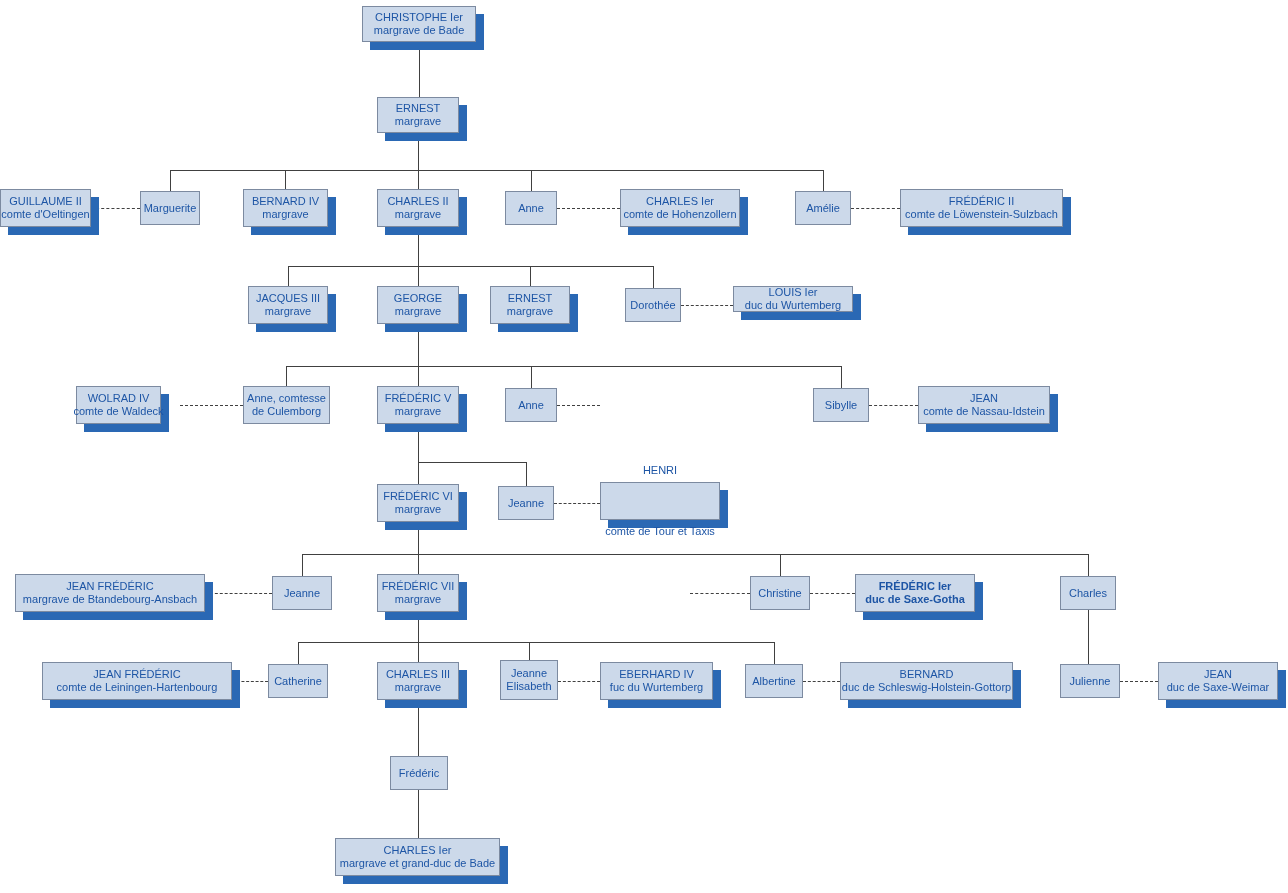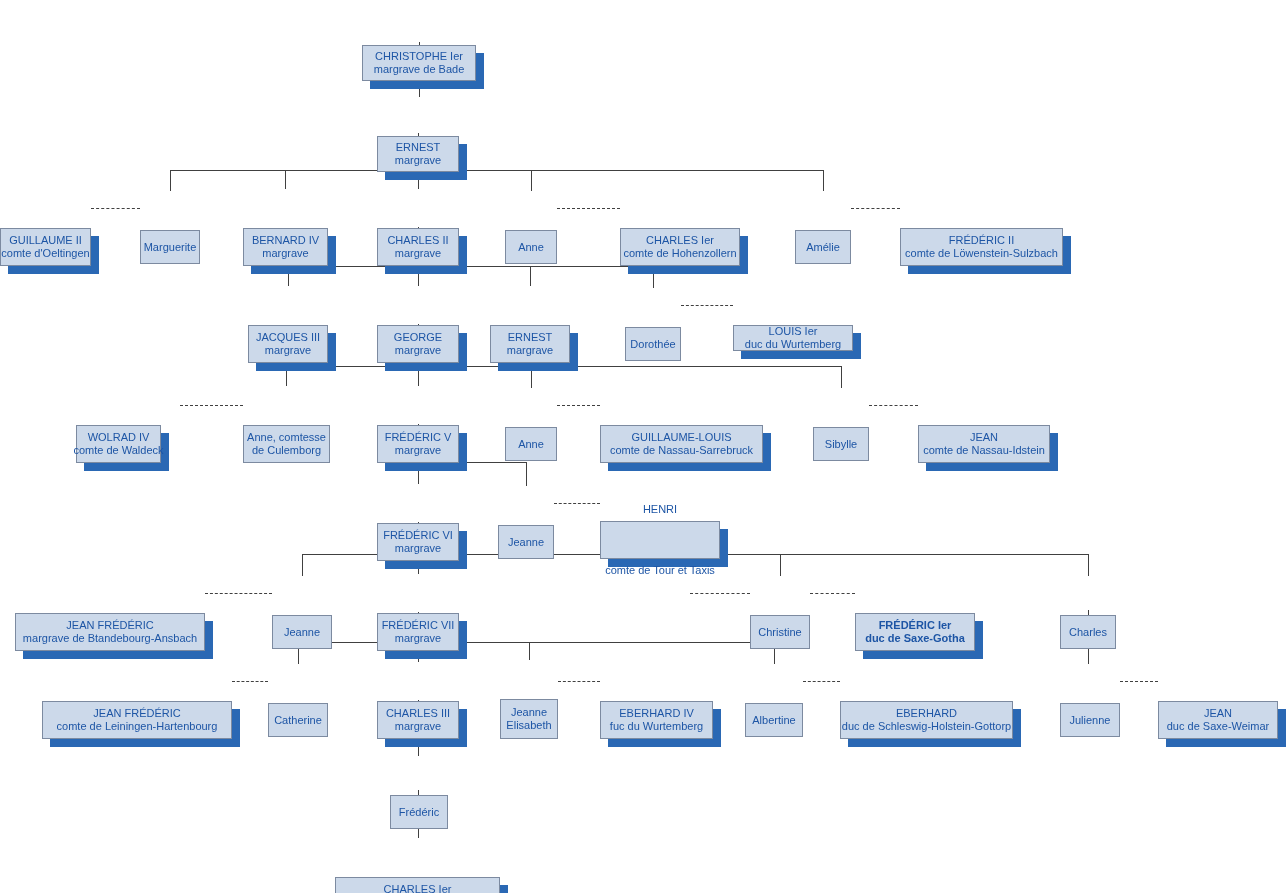--- a/index.html
+++ b/index.html
@@ -19,21 +19,20 @@
     box-sizing:border-box;
     background:var(--fill,#ccd9ea);
     border:1px solid var(--bord,#7c8aa0);
     color:var(--txt,#1d55a5);
     display:flex;flex-direction:column;
     align-items:center;justify-content:center;
     text-align:center;
     font-size:11px;line-height:13px;
     z-index:2;
     padding:1px 2px;
-    margin-top:39px;
   }
   .node.shadow{
     box-shadow:8px 8px 0 var(--shad,#2a68b4);
   }
   .nline{white-space:nowrap;}
   .edge{position:absolute;z-index:1;}
   .edge.h{height:0;border-top:1px solid var(--line,#404040);}
   .edge.v{width:0;border-left:1px solid var(--line,#404040);}
   .edge.dashed.h{border-top-style:dashed;}
 </style>
@@ -158,24 +157,20 @@
       <div class="nline">Anne, comtesse</div>
       <div class="nline">de Culemborg</div>
     </div>
     <div class="node shadow" style="left: 377px; top: 386px; width: 82px; height: 38px;">
       <div class="nline">FRÉDÉRIC V</div>
       <div class="nline">margrave</div>
     </div>
     <div class="node" style="left: 505px; top: 388px; width: 52px; height: 34px;">
       <div class="nline">Anne</div>
     </div>
-    <div class="node shadow" style="left: 600px; top: 386px; width: 163px; height: 38px;">
-      <div class="nline">GUILLAUME-LOUIS</div>
-      <div class="nline">comte de Nassau-Sarrebruck</div>
-    </div>
     <div class="node" style="left: 813px; top: 388px; width: 56px; height: 34px;">
       <div class="nline">Sibylle</div>
     </div>
     <div class="node shadow" style="left: 918px; top: 386px; width: 132px; height: 38px;">
       <div class="nline">JEAN</div>
       <div class="nline">comte de Nassau-Idstein</div>
     </div>
     <div class="node shadow" style="left: 377px; top: 484px; width: 82px; height: 38px;">
       <div class="nline">FRÉDÉRIC VI</div>
       <div class="nline">margrave</div>
@@ -224,21 +219,21 @@
       <div class="nline">Elisabeth</div>
     </div>
     <div class="node shadow" style="left: 600px; top: 662px; width: 113px; height: 38px;">
       <div class="nline">EBERHARD IV</div>
       <div class="nline">fuc du Wurtemberg</div>
     </div>
     <div class="node" style="left: 745px; top: 664px; width: 58px; height: 34px;">
       <div class="nline">Albertine</div>
     </div>
     <div class="node shadow" style="left: 840px; top: 662px; width: 173px; height: 38px;">
-      <div class="nline">EBERHARD</div>
+      <div class="nline">BERNARD</div>
       <div class="nline">duc de Schleswig-Holstein-Gottorp</div>
     </div>
     <div class="node" style="left: 1060px; top: 664px; width: 60px; height: 34px;">
       <div class="nline">Julienne</div>
     </div>
     <div class="node shadow" style="left: 1158px; top: 662px; width: 120px; height: 38px;">
       <div class="nline">JEAN</div>
       <div class="nline">duc de Saxe-Weimar</div>
     </div>
     <div class="node" style="left: 390px; top: 756px; width: 58px; height: 34px;">

